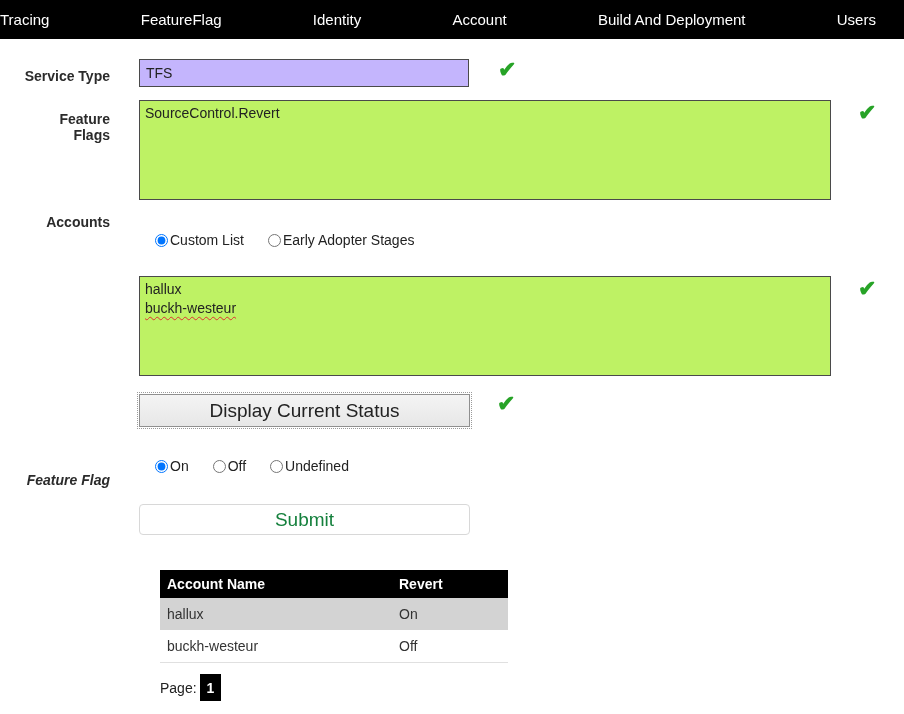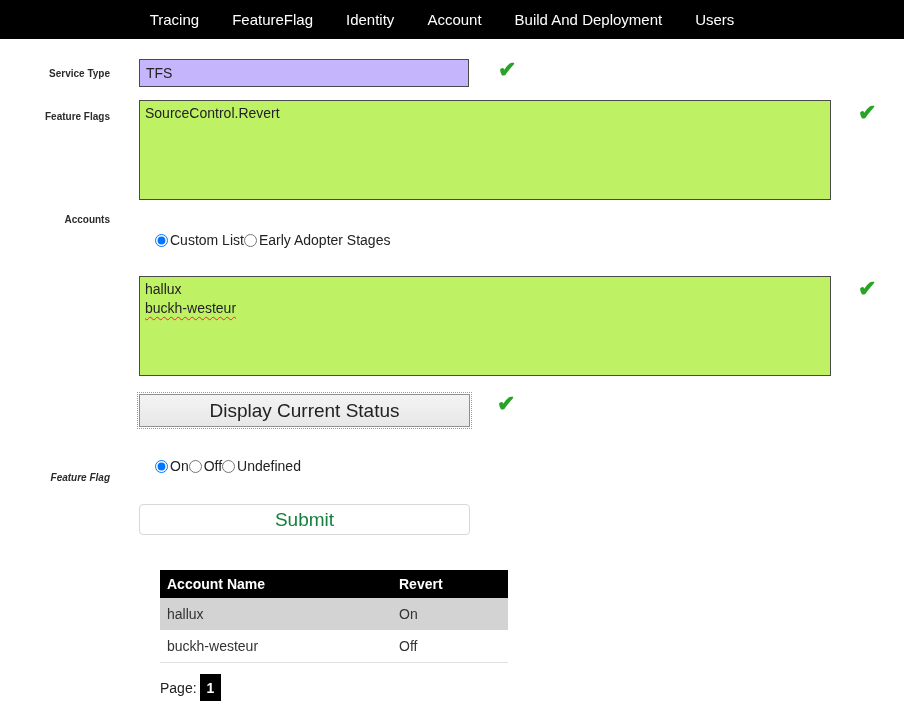--- a/index.html
+++ b/index.html
@@ -10,33 +10,33 @@
     font-family: "Liberation Sans", sans-serif;
     overflow: hidden;
     color: #222;
   }
 
   
   .topnav {
     position: absolute; top: 0; left: 0;
     width: 904px; height: 39px;
     background: #000000;
-    display: flex; justify-content: center; align-items: center;
-    gap: 33px; padding-right: 20px;
+    display: flex; justify-content: space-between; align-items: center;
+    gap: 33px; padding-right: 28px;
   }
   .topnav a {
     color: #ffffff; font-size: 15px; text-decoration: none; cursor: pointer;
     white-space: nowrap;
   }
 
   
   .field-label {
     position: absolute; left: 0; width: 110px;
     text-align: right;
-    font-size: 10px; font-weight: bold; color: #2b2b2b;
+    font-size: 14px; font-weight: bold; color: #2b2b2b;
   }
 
   
   .check {
     position: absolute;
     color: #27a327; font-size: 22px; font-weight: bold; line-height: 22px;
   }
 
   
   .text-input {
@@ -59,21 +59,21 @@
   .fake-textarea .line { white-space: pre; }
   .misspelled {
     text-decoration: underline wavy #e03030;
     text-decoration-thickness: 1px;
     text-underline-offset: 3px;
   }
 
   
   .radio-row {
     position: absolute;
-    display: flex; align-items: center; 
+    display: flex; align-items: center; gap: 24px;
     font-size: 14px; color: #222;
   }
   .radio-row label {
     display: inline-flex; align-items: center; cursor: pointer; gap: 2px;
   }
   .radio-row input[type="radio"] { margin: 0; cursor: pointer; }
 
   
   .btn {
     position: absolute;

